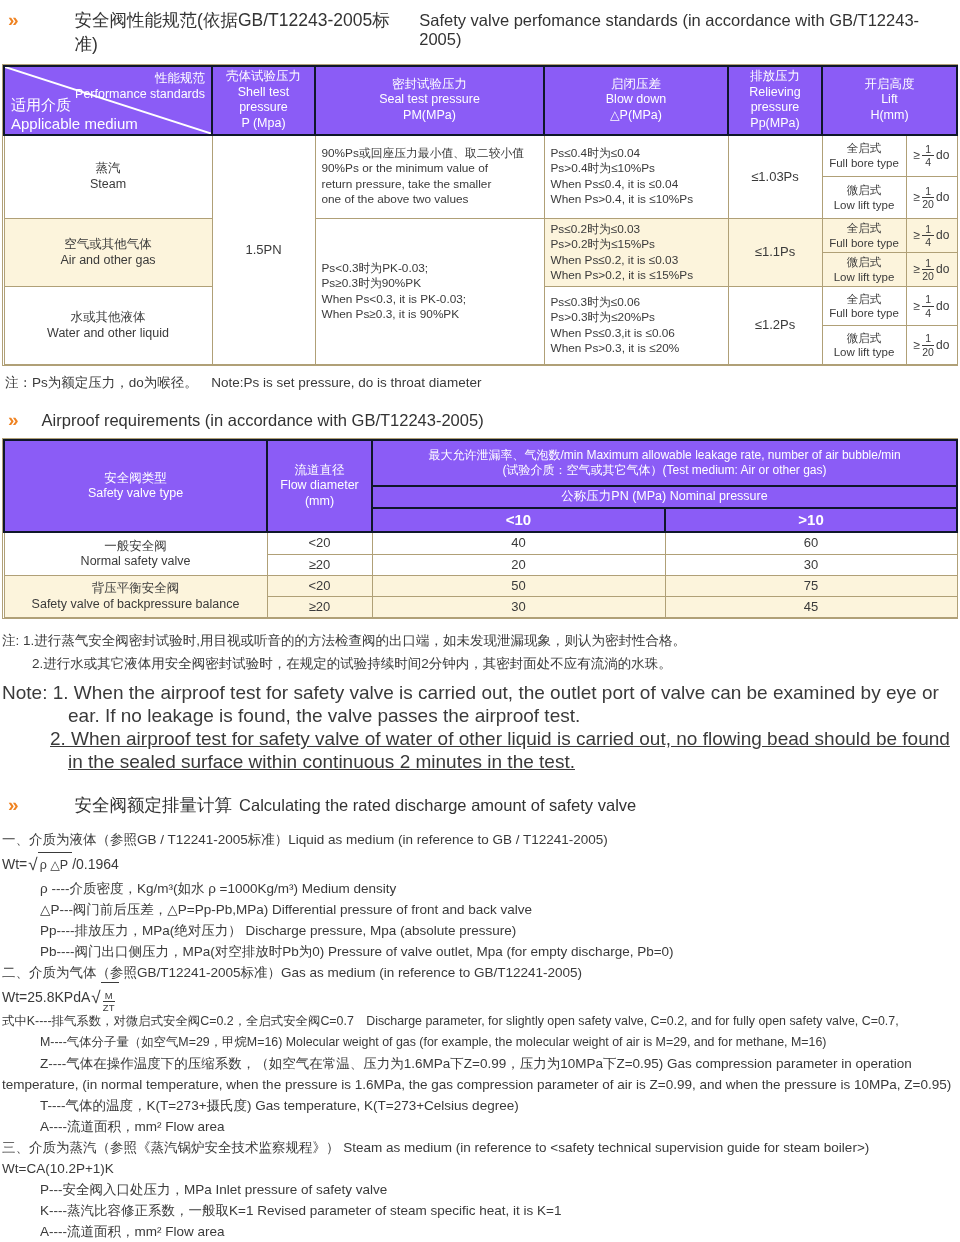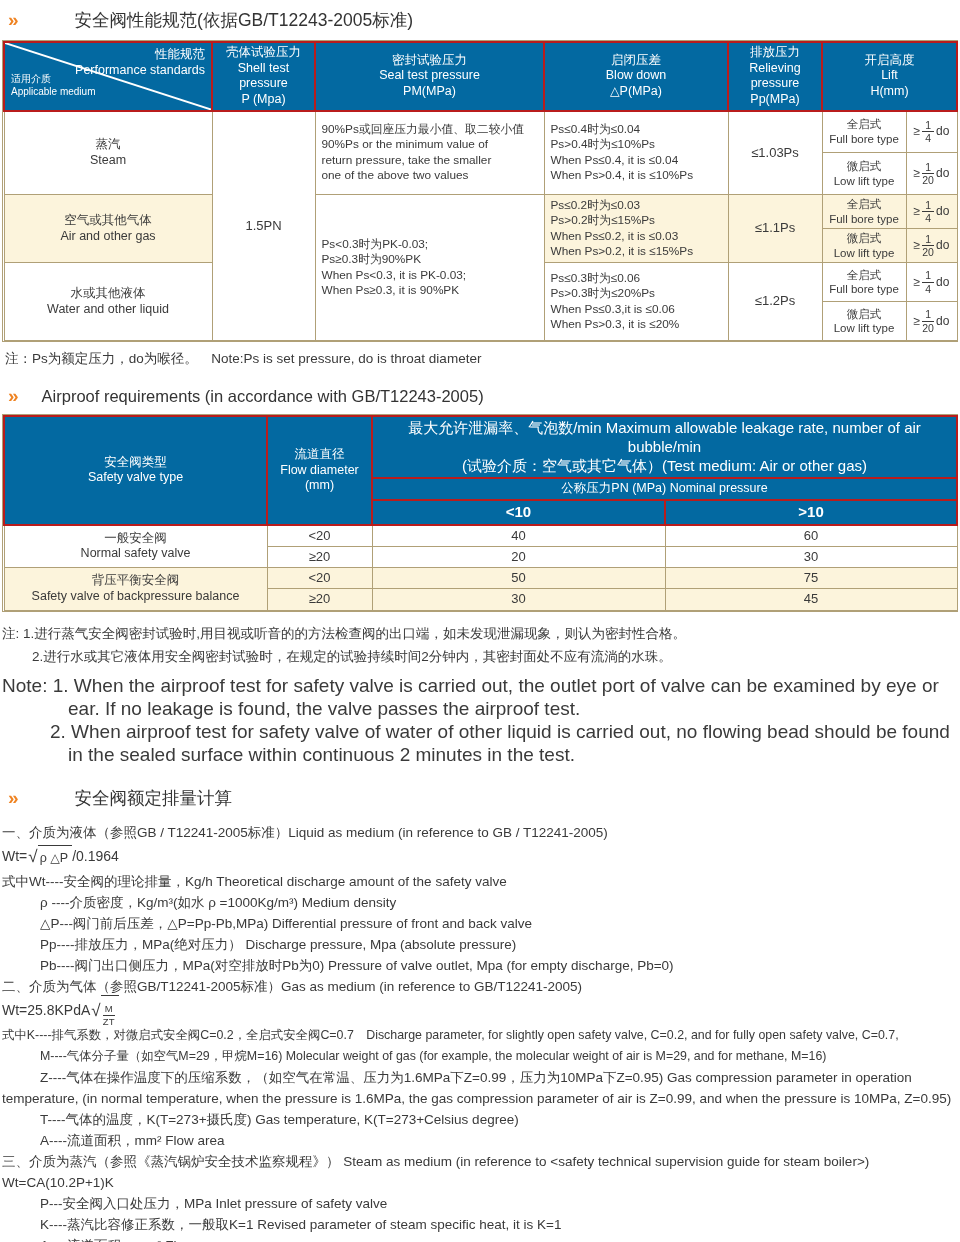--- a/index.html
+++ b/index.html
@@ -10,64 +10,64 @@
 
   
   .sec { display:flex; align-items:baseline; padding:4px 0 6px 8px; }
   .marker { color:#ef8322; font-size:19px; font-weight:bold; margin-right:16px; line-height:1; }
   .sec .zh { font-size:17.5px; color:#333;margin-left:40px; }
   .sec .en { font-size:16.5px; color:#333; margin-left:7px; }
 
   
   .tw { margin:2px 2px 0 2px; border:1.5px solid #b0a077; }
   table { border-collapse:collapse; table-layout:fixed; width:100%; }
-  th { background:#0369a1; color:#fff; font-weight:normal; border:2px solid #b91c1c;
+  th { background:#8b5cf6; color:#fff; font-weight:normal; border:2px solid #0f172a;
        font-size:12.5px; line-height:1.25; text-align:center; vertical-align:middle; padding:2px; }
   td { border:1px solid #b0a077; font-size:12px; vertical-align:middle; color:#3a3a3a;
        text-align:center; padding:2px 3px; line-height:1.25; }
   td.alt { background:#fcf4dc; }
 
   
   .t1 tr.hr { height:68px; }
   .t1 tr.r1 { height:42px; }
   .t1 tr.r2 { height:34px; }
   .t1 tr.r3 { height:39px; }
   .t1 td.txt { text-align:left; padding-left:6px; font-size:11.8px; line-height:1.3; }
   .t1 td.med { font-size:12.5px; }
   .t1 td.shell, .t1 td.rel { font-size:13px;margin-left:15px; }
   th.corner { position:relative; padding:0; }
   .diag { position:absolute; left:0; top:0; width:100%; height:100%; }
   .c-top { position:absolute; top:3px; right:6px; text-align:right; font-size:12.5px; line-height:1.3; }
-  .c-bot { position:absolute; left:6px; bottom:12px; text-align:left; font-size:10px; line-height:1.3; }
+  .c-bot { position:absolute; left:6px; bottom:0; text-align:left; font-size:15px; line-height:1.3; }
   .lvw { display:inline-flex; align-items:center; gap:2px; }
   .frac { display:inline-flex; flex-direction:column; align-items:center; line-height:1; }
   .frac .num { font-size:10.5px; border-bottom:1px solid #3a3a3a; padding:0 3px 1px; }
   .frac .den { font-size:10.5px; padding-top:1px; }
   .ge,.unit { font-size:12px; }
   .t1 td.lt { font-size:11.5px; }
 
   .tnote { font-size:13.5px; margin:8px 0 14px 5px; color:#3a3a3a; }
 
   
   .t2 tr.h1 { height:46px; }
   .t2 tr.h2 { height:21px; }
   .t2 tr.h3 { height:23px; }
   .t2 tr.dr { height:20px; }
-  .t2 th.leak { font-size:15px; }
+  .t2 th.leak { font-size:12px; }
   .t2 th.bold { font-size:15px; font-weight:bold; }
   .t2 td { font-size:13px; }
   .t2 td.vtype { font-size:12.5px; }
 
   
   .notes { margin:10px 0 0 2px; }
   .nzh { font-size:13.5px; line-height:23px; }
   .nzh2 { padding-left:30px; }
   .nen { font-size:19px; line-height:23px; }
   .nen1 { padding-left:66px; text-indent:-66px; margin-top:6px; }
-  .nen2 { padding-left:66px; text-indent:-18px; }
+  .nen2 { padding-left:66px; text-indent:-18px;text-decoration:underline; }
 
   
   .calc { margin:6px 2px 0 2px; font-size:13.5px; line-height:21px; }
   .calc .ln { min-height:21px; }
   .ind { padding-left:38px; }
   .hang { text-indent:38px; }
   .cond { font-size:12.4px; }
   .formula { display:flex; align-items:center; height:28px; font-size:14px; }
   .sqrt { font-size:17px; margin-left:1px; }
   .radicand { border-top:1.2px solid #3a3a3a; padding:2px 4px 0 2px; font-size:12.5px; }
@@ -76,20 +76,21 @@
   .frac-sm .den { font-size:9.5px; padding-top:1px; }
 </style>
 </head>
 <body>
 
 <div class="page">
 
   <div class="sec">
     <span class="marker">»</span>
     <span class="zh">安全阀性能规范(依据GB/T12243-2005标准)</span>
+    <span class="en">Safety valve perfomance standards (in accordance with GB/T12243-2005)</span>
   </div>
 
   <div class="tw">
   <table class="t1">
     <colgroup>
       <col style="width:208px">
           <col style="width:103px">
           <col style="width:229px">
       <col style="width:184px">
           <col style="width:94px">
@@ -309,31 +310,31 @@
   <div class="notes">
     <div class="nzh">注: 1.进行蒸气安全阀密封试验时,用目视或听音的的方法检查阀的出口端，如未发现泄漏现象，则认为密封性合格。</div>
     <div class="nzh nzh2">2.进行水或其它液体用安全阀密封试验时，在规定的试验持续时间2分钟内，其密封面处不应有流淌的水珠。</div>
     <div class="nen nen1">Note:  1. When the airproof test for safety valve is carried out, the outlet port of valve can be examined by eye or ear. If no leakage is found, the valve passes the airproof test.</div>
     <div class="nen nen2">2. When airproof test for safety valve of water of other liquid is carried out, no flowing bead should be found in the sealed surface within continuous 2 minutes in the test.</div>
   </div>
 
   <div class="sec" style="margin-top:16px;">
     <span class="marker">»</span>
     <span class="zh">安全阀额定排量计算</span>
+    <span class="en">Calculating the rated discharge amount of safety valve</span>
   </div>
 
   <div class="calc">
     <div class="ln">一、介质为液体（参照GB / T12241-2005标准）Liquid as medium (in reference to GB / T12241-2005)</div>
     <div class="formula">
       <span>Wt=</span>
         <span class="sqrt">√</span>
         <span class="radicand">ρ △P</span>
         <span>/0.1964</span>
     </div>
-    <div class="ln">式中Wt----安全阀的理论排量，Kg/h Theoretical discharge amount of the safety valve</div>
     <div class="ln ind">ρ ----介质密度，Kg/m³(如水 ρ =1000Kg/m³) Medium density</div>
     <div class="ln ind">△P---阀门前后压差，△P=Pp-Pb,MPa) Differential pressure of front and back valve</div>
     <div class="ln ind">Pp----排放压力，MPa(绝对压力） Discharge pressure, Mpa (absolute pressure)</div>
     <div class="ln ind">Pb----阀门出口侧压力，MPa(对空排放时Pb为0) Pressure of valve outlet, Mpa (for empty discharge, Pb=0)</div>
     <div class="ln">二、介质为气体（参照GB/T12241-2005标准）Gas as medium (in reference to GB/T12241-2005)</div>
     <div class="formula">
       <span>Wt=25.8KPdA</span>
         <span class="sqrt">√</span>
         <span class="radicand"><span class="frac-sm">
             <span class="num">M</span>

